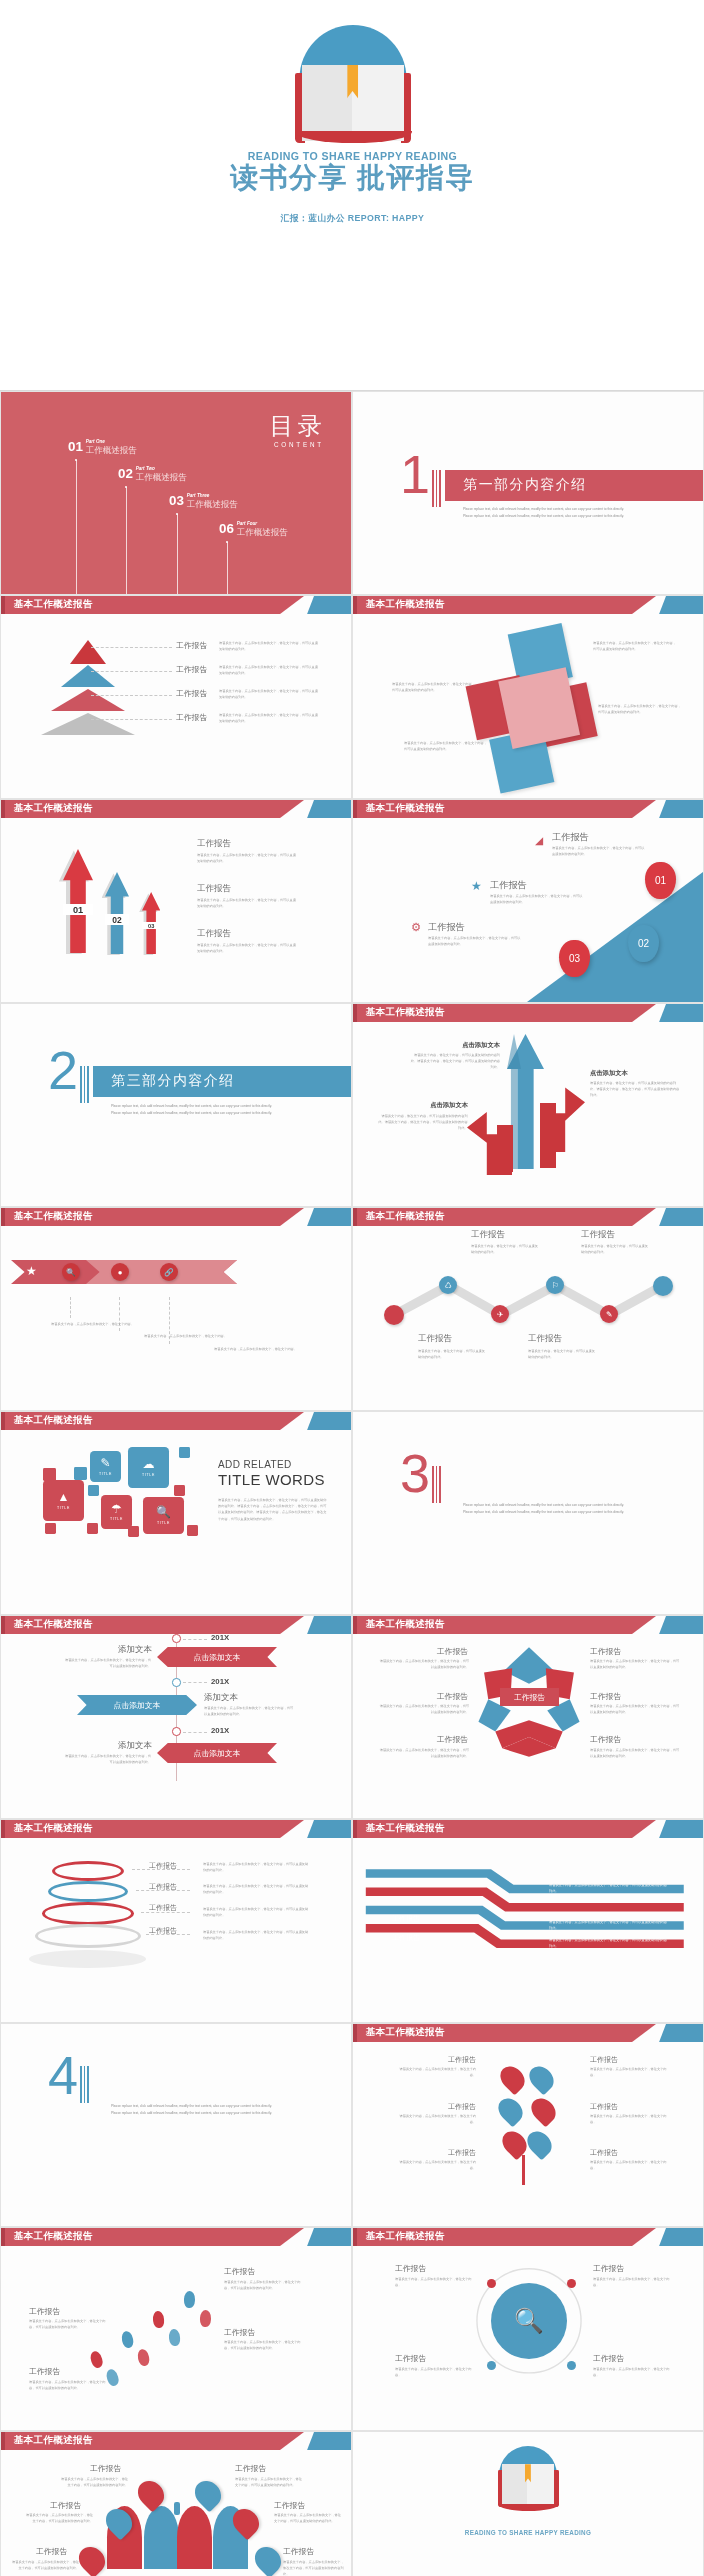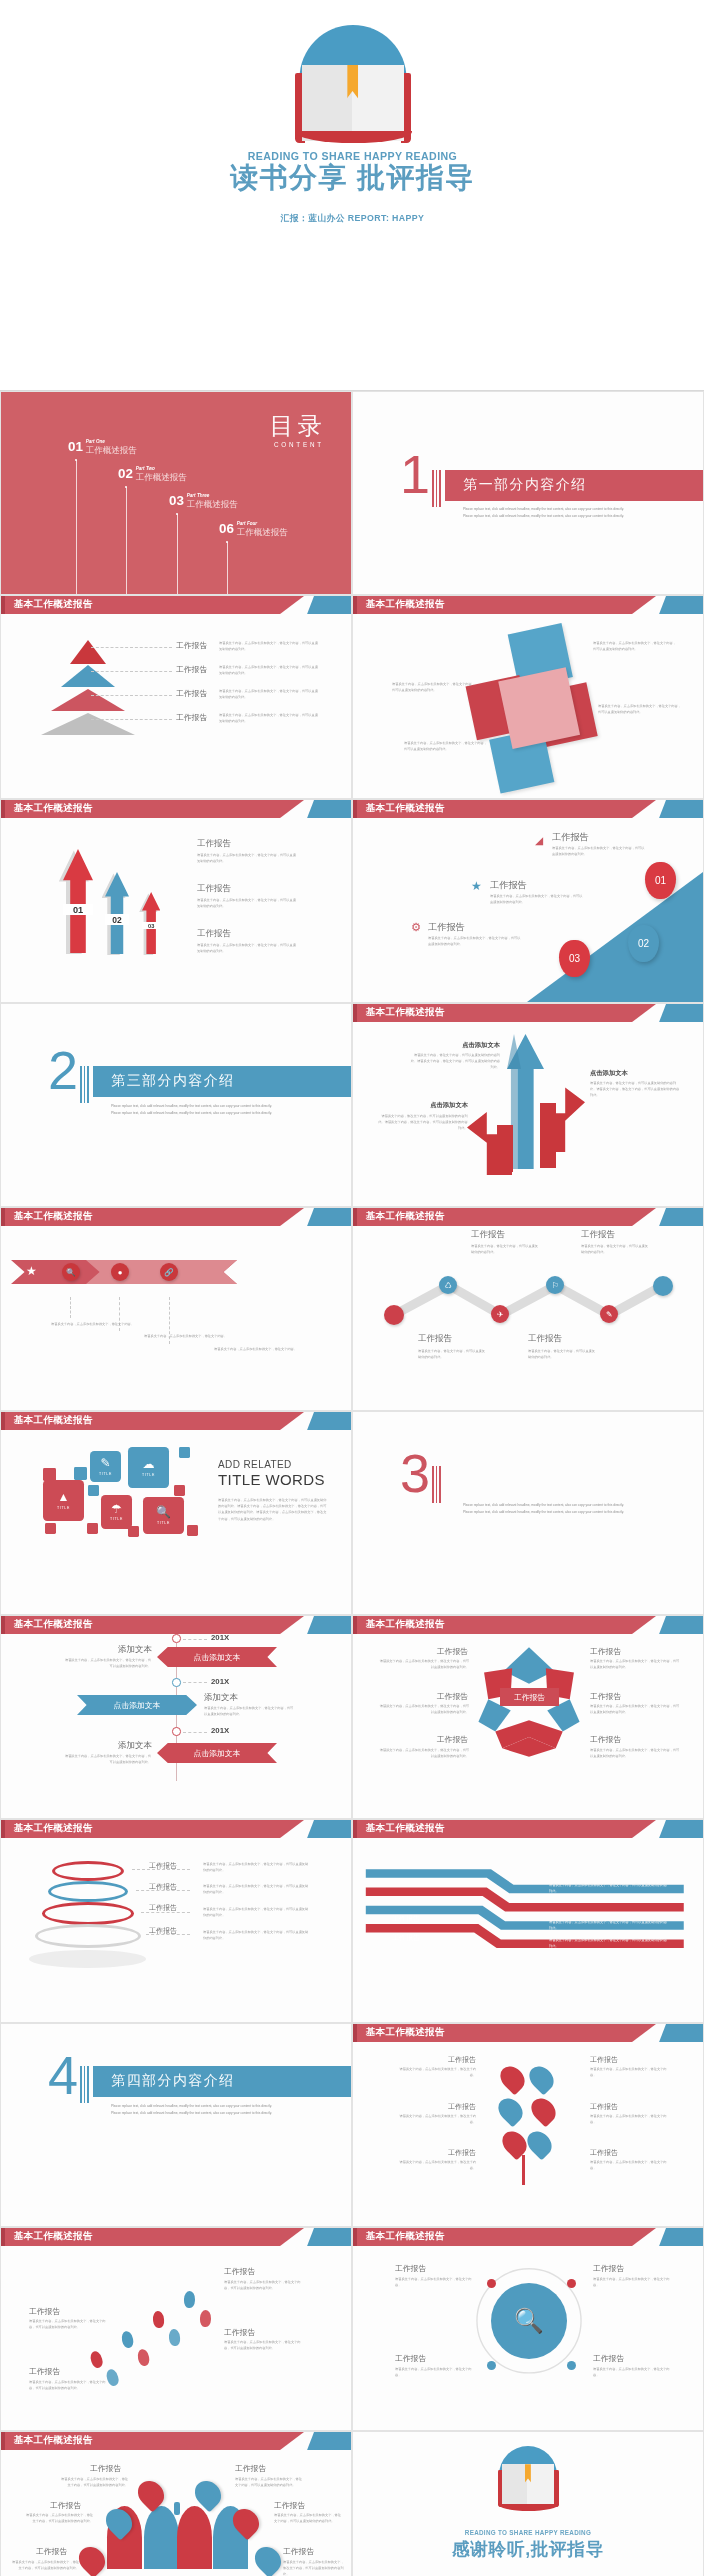--- a/index.html
+++ b/index.html
@@ -642,23 +642,20 @@
     </div>
 
     <div class="cell">
       <div class="slide sec sec-blue">
         <div class="big" style="left:47px; top:24px;">4</div>
         <div class="bars" style="left:79px; top:42px;">
             <i></i>
             <i></i>
             <i></i>
           </div>
-        <div class="band" style="left:92px; top:42px; right:0;">
-          <span>第四部分内容介绍</span>
-        </div>
         <div class="body" style="left:110px; top:79px;">Please replace text, click add relevant headline, modify the text content, also can copy your content to this directly. Please replace text, click add relevant headline, modify the text content, also can copy your content to this directly.</div>
       </div>
     </div>
 
     <div class="cell">
       <div class="slide">
         <div class="hdr">
           <div class="bar"></div>
             <div class="barEdge"></div>
             <div class="bluewedge"></div>
@@ -788,21 +785,20 @@
           <div style="position:absolute;left:50%;top:2.8px;transform:translateX(-50%);width:58px;height:58px;border-radius:50%;background:#4a9cc4;"></div>
           <div style="position:absolute;left:15.5px;top:27px;width:5.6px;height:37px;background:#c9373c;border-radius:1.4px 0 0 2.8px;"></div>
           <div style="position:absolute;right:15.5px;top:27px;width:5.6px;height:37px;background:#c9373c;border-radius:0 1.4px 2.8px 0;"></div>
           <div style="position:absolute;left:20px;top:21px;width:27px;height:41px;background:#e6e6e6;"></div>
           <div style="position:absolute;right:20px;top:21px;width:27px;height:41px;background:#f2f2f2;"></div>
           <div style="position:absolute;left:15.5px;bottom:5.6px;width:61px;height:7px;background:#c9373c;border-radius:0 0 50% 50%/0 0 100% 100%;"></div>
           <div style="position:absolute;left:50%;top:21px;transform:translateX(-50%);width:6.3px;height:18.3px;background:#f5a82e;clip-path:polygon(0 0,100% 0,100% 100%,50% 78%,0 100%);"></div>
         </div>
         <div style="text-align:center;margin-top:12.7px;">
           <div style="color:#6ba6c4;font-size:6.3px;font-weight:bold;letter-spacing:0.3px;">READING TO SHARE HAPPY READING</div>
-          <div style="color:#5b9dc0;font-size:17.6px;font-weight:bold;letter-spacing:0.7px;margin-top:0.7px;">感谢聆听,批评指导</div>
 
         </div>
       </div>
     </div>
 
   </div>
 </div>
 
 
 </body></html>

